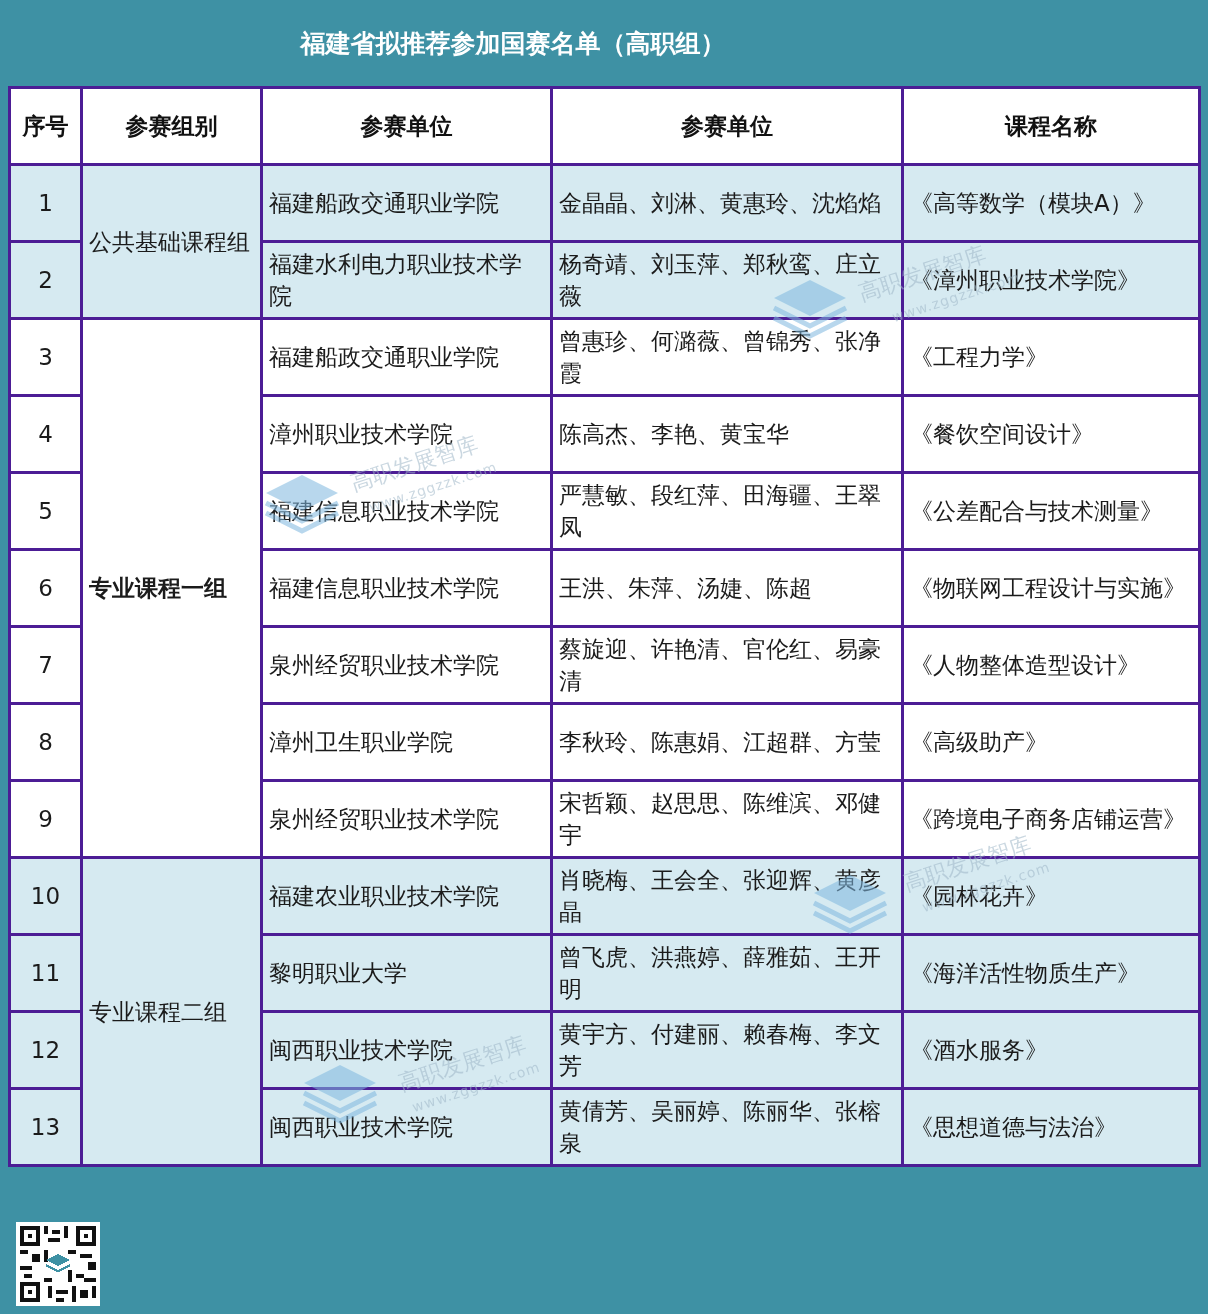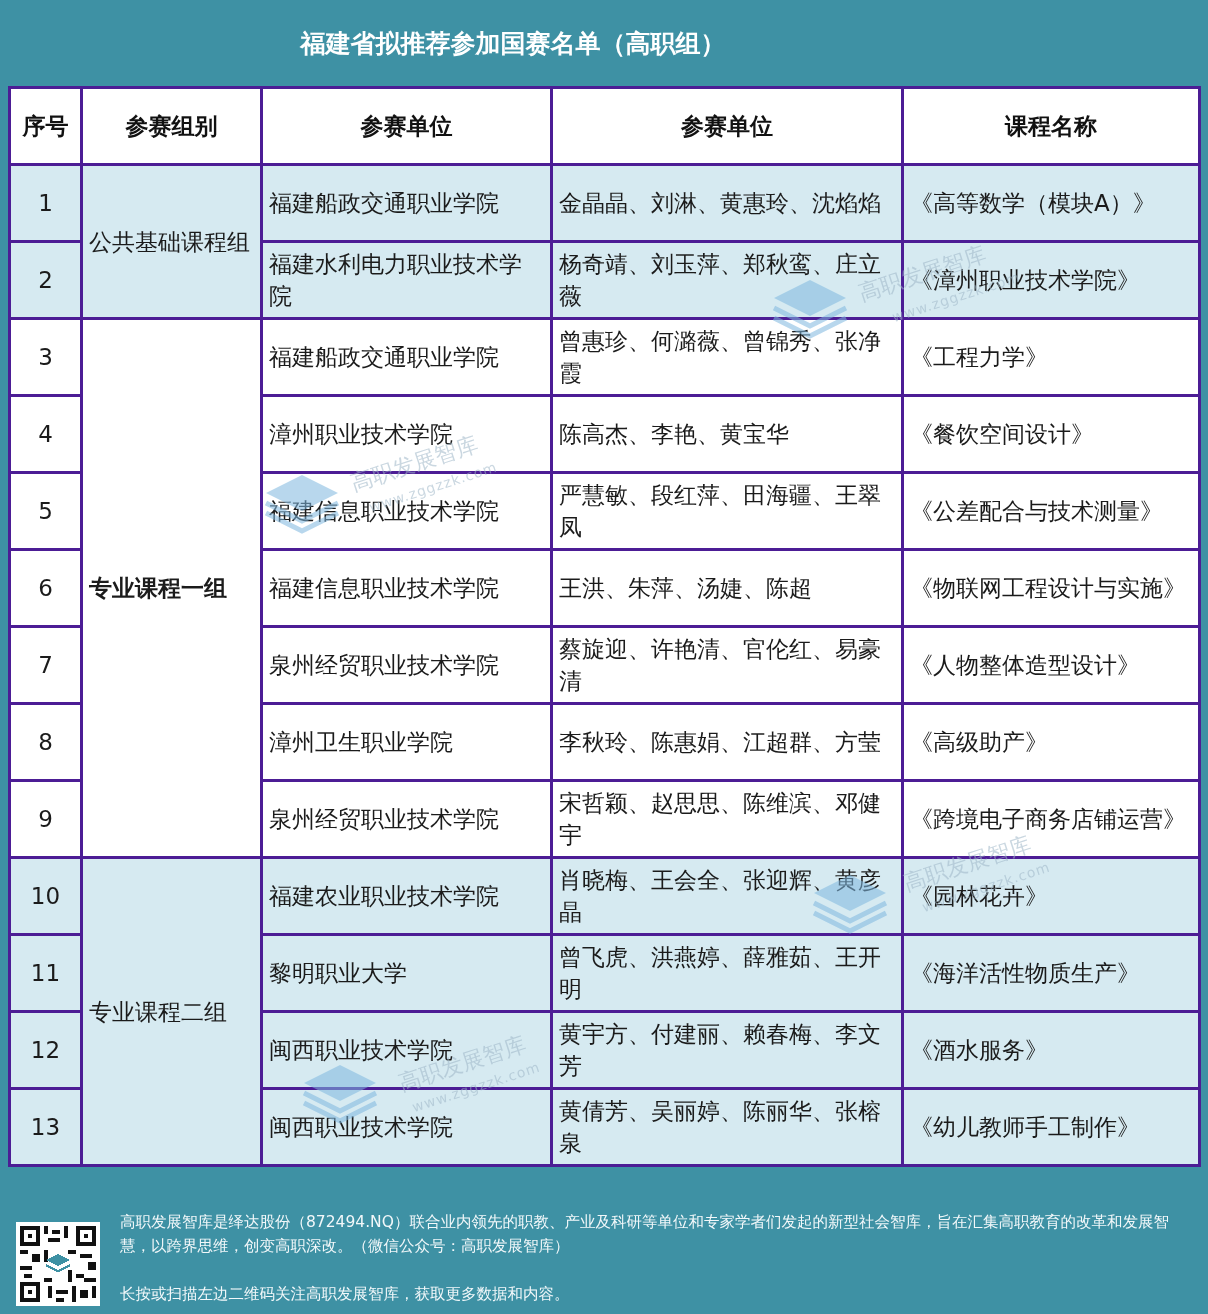--- a/index.html
+++ b/index.html
@@ -165,21 +165,21 @@
     <tr class="shade">
       <td class="num">12</td>
       <td>闽西职业技术学院</td>
       <td>黄宇方、付建丽、赖春梅、李文芳</td>
       <td class="course">《酒水服务》</td>
     </tr>
     <tr class="shade">
       <td class="num">13</td>
       <td>闽西职业技术学院</td>
       <td>黄倩芳、吴丽婷、陈丽华、张榕泉</td>
-      <td class="course">《幼儿教师手工制作》</td>
+      <td class="course">《思想道德与法治》</td>
     </tr>
   </tbody>
 </table>
 
 <div class="wm" style="left:770px; top:240px;">
   <svg width="80" height="60" viewBox="0 0 80 60" style="position:absolute;left:0;top:40px;">
     <polygon points="40,0 76,18 40,36 4,18" fill="#7fb8e0"></polygon>
     <polyline points="4,28 40,46 76,28" fill="none" stroke="#7fb8e0" stroke-width="5"></polyline>
     <polyline points="4,38 40,56 76,38" fill="none" stroke="#7fb8e0" stroke-width="5"></polyline>
   </svg>
@@ -248,18 +248,13 @@
           <rect x="10" y="17" width="3" height="1"></rect>
         <rect x="14" y="16" width="1" height="4"></rect>
           <rect x="16" y="17" width="2" height="2"></rect>
           <rect x="19" y="16" width="1" height="3"></rect>
         <rect x="10" y="19" width="2" height="1"></rect>
       </g>
       <polygon points="10.5,8 13.5,9.5 10.5,11 7.5,9.5" fill="#3e91a4"></polygon>
       <polyline points="7.5,10.8 10.5,12.3 13.5,10.8" fill="none" stroke="#3e91a4" stroke-width="0.6"></polyline>
     </svg>
   </div>
-  <div class="foot-text">
-    <p>高职发展智库是绎达股份（872494.NQ）联合业内领先的职教、产业及科研等单位和专家学者们发起的新型社会智库，旨在汇集高职教育的改革和发展智慧，以跨界思维，创变高职深改。（微信公众号：高职发展智库）</p>
-    <div class="gap"></div>
-    <p>长按或扫描左边二维码关注高职发展智库，获取更多数据和内容。</p>
-  </div>
 </div>
 
 </body></html>

